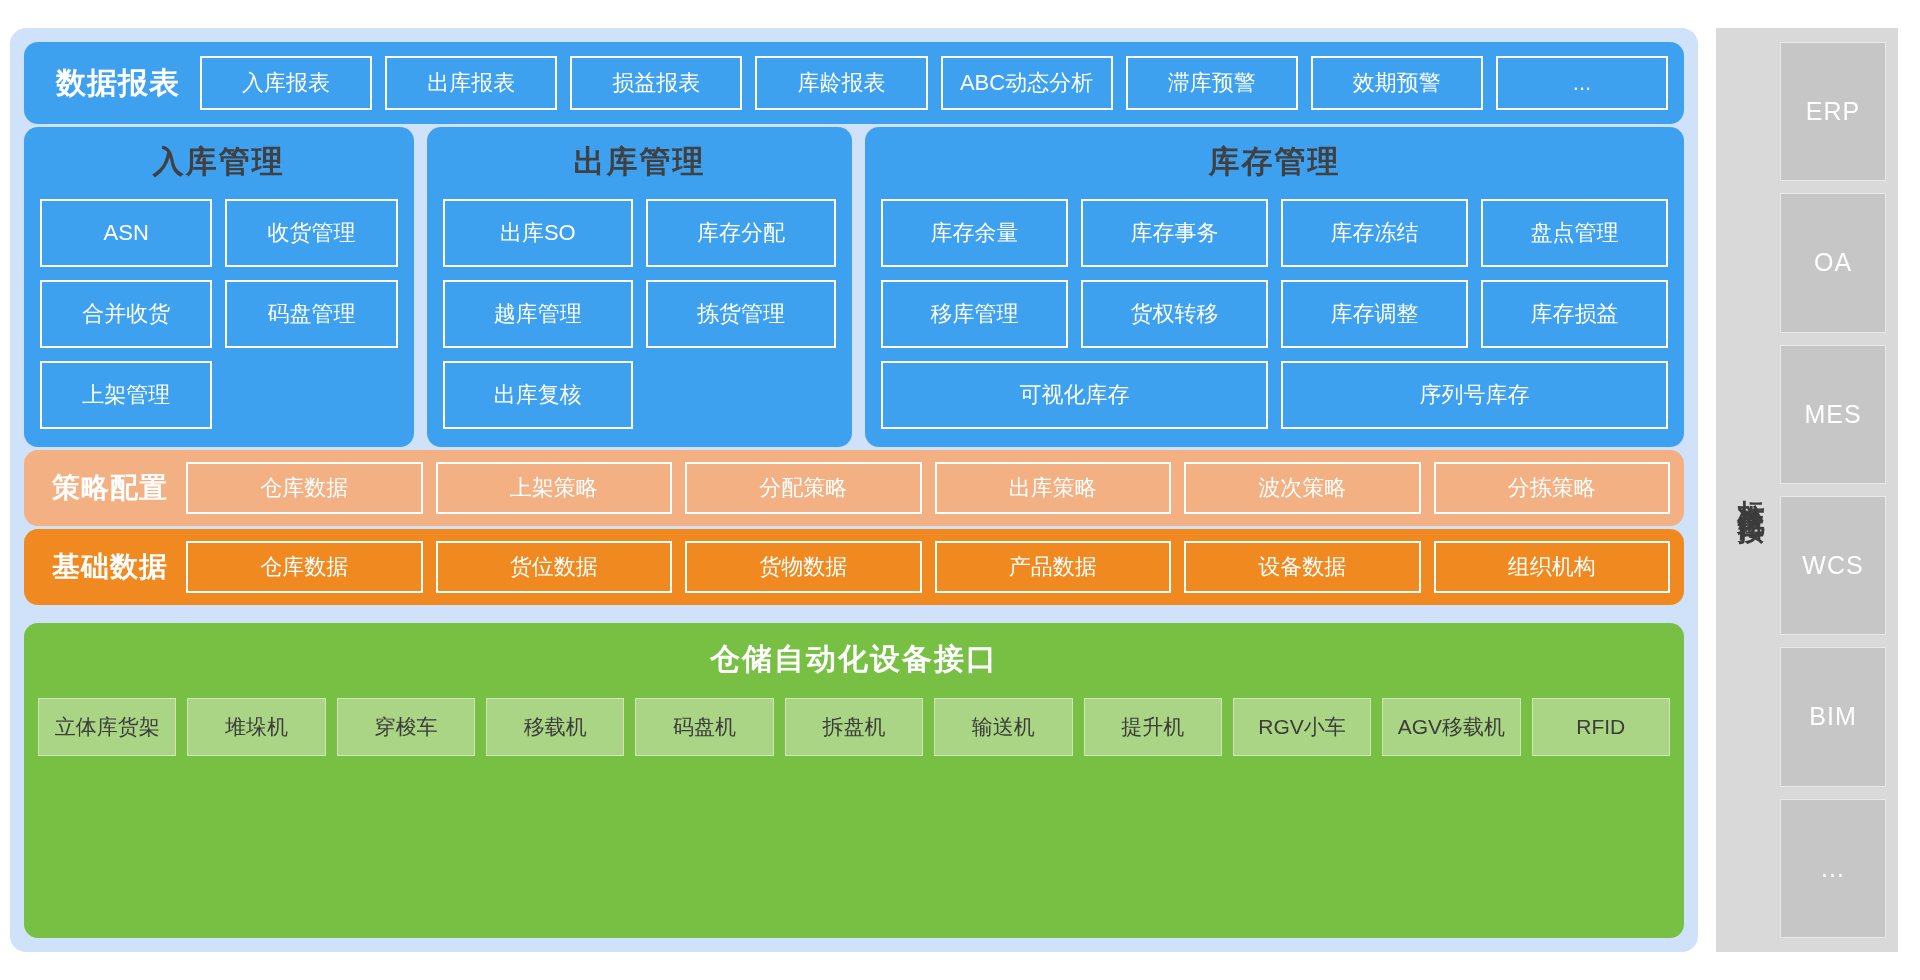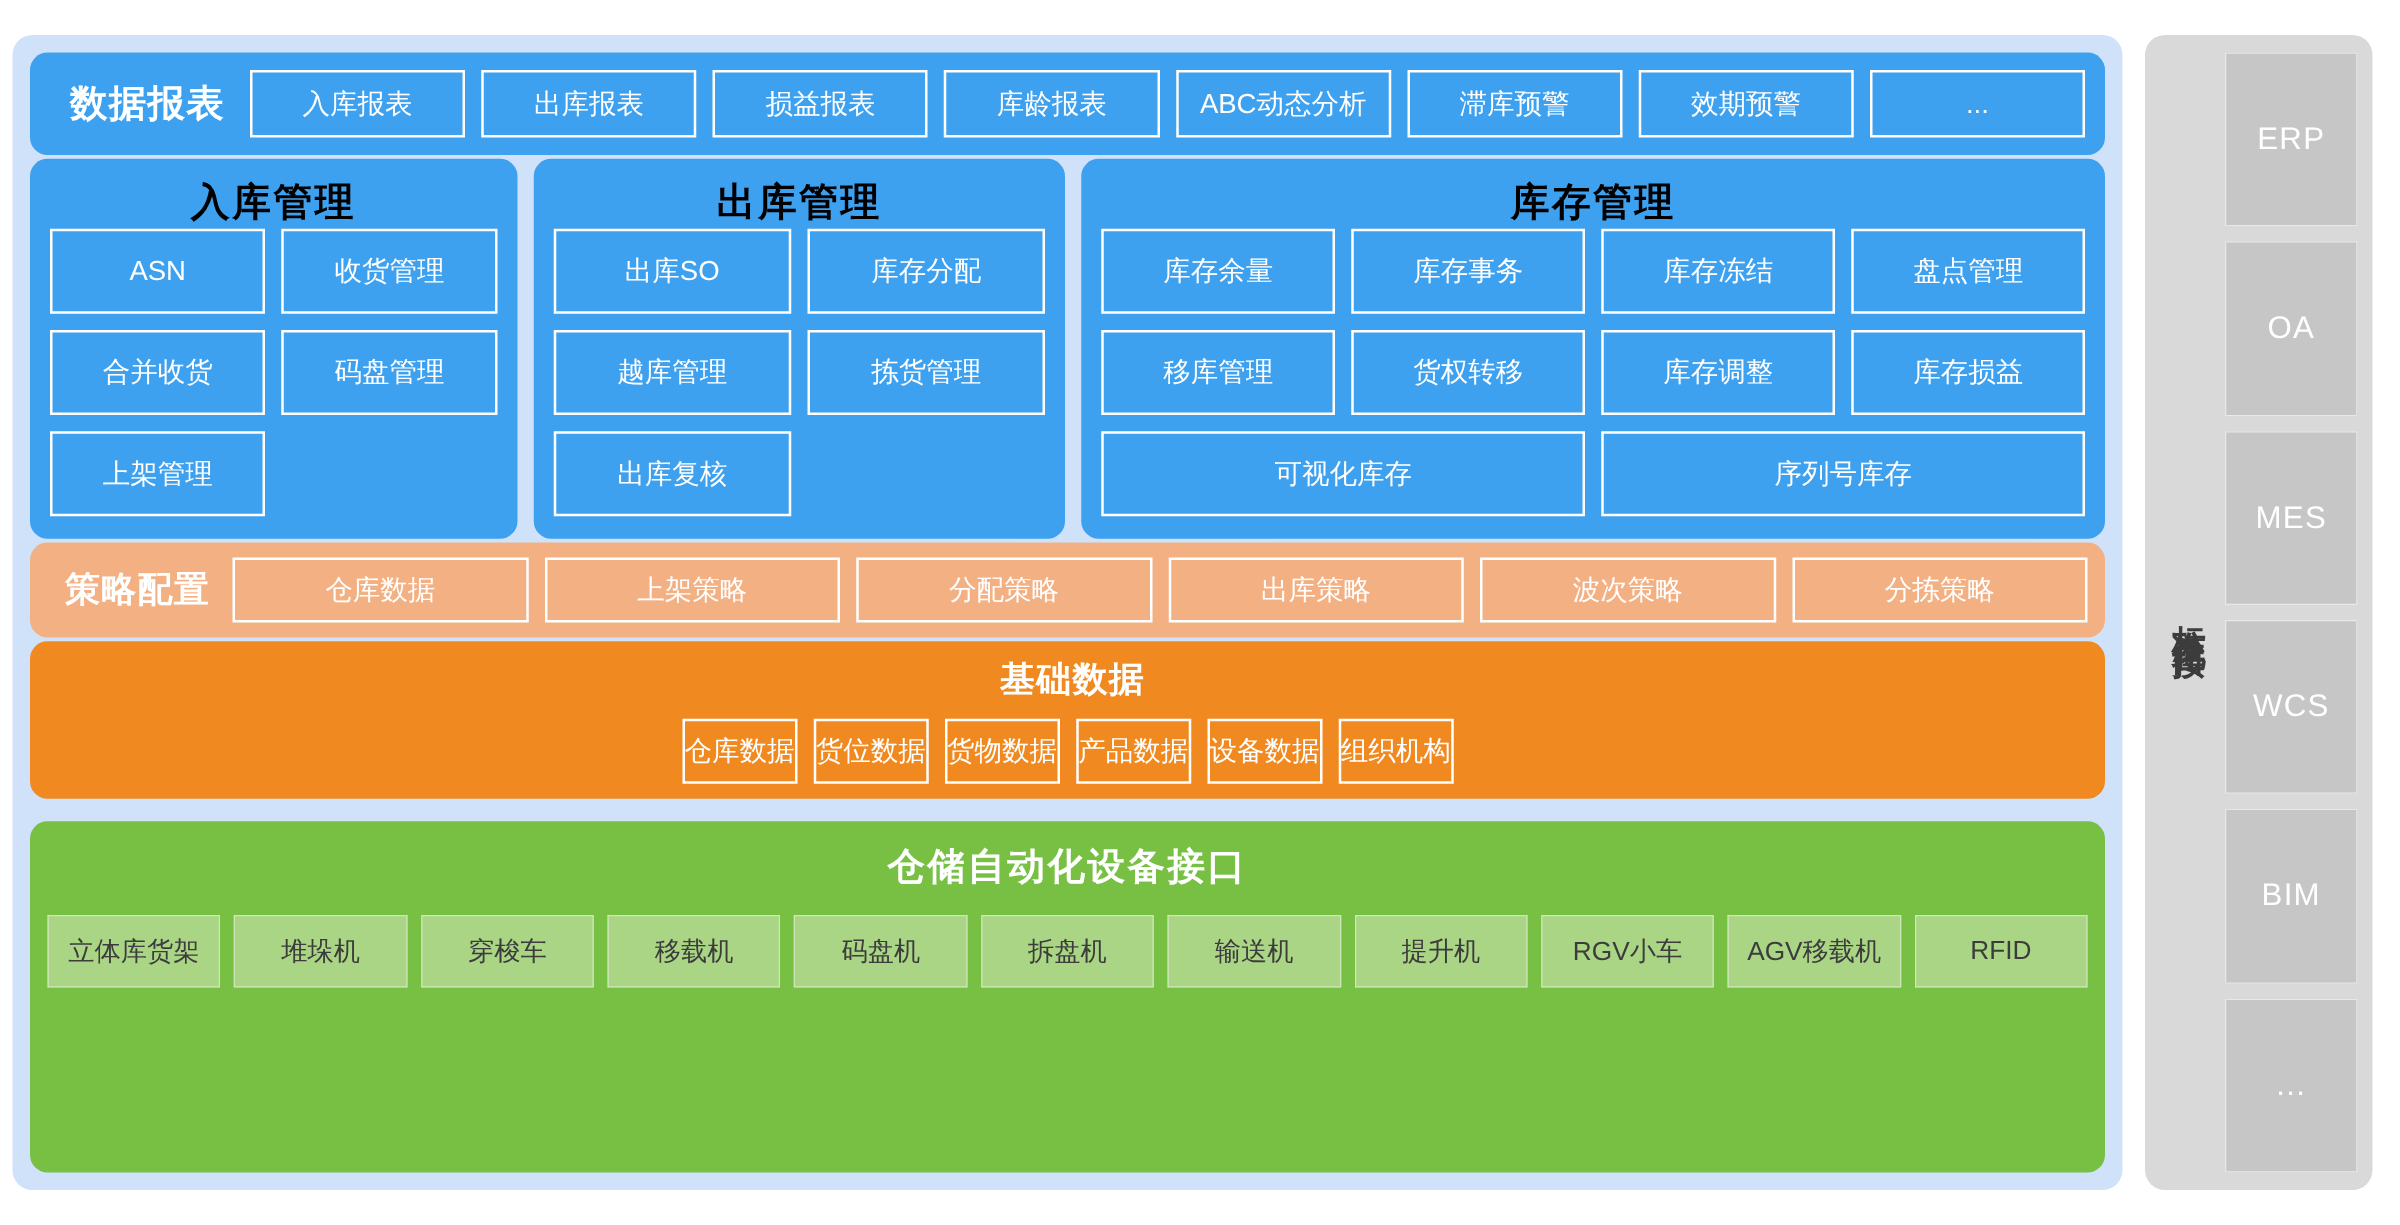--- a/index.html
+++ b/index.html
@@ -87,25 +87,26 @@
     border-radius: 14px;
     padding: 14px 16px 18px 16px;
     display: flex;
     flex-direction: column;
     min-width: 0;
   }
   .mgmt-card.inbound  { flex: 1.00 1 0; }
   .mgmt-card.outbound { flex: 1.10 1 0; }
   .mgmt-card.stock    { flex: 2.20 1 0; }
   .mgmt-title {
-    color: #000000;
+    color: #404040;
     font-size: 31px;
     font-weight: bold;
     text-align: center;
     letter-spacing: 2px;
+    margin-bottom: 16px;
   }
   .mgmt-grid {
     display: grid;
     gap: 13px;
     min-width: 0;
   }
   .mgmt-card.inbound  .mgmt-grid { grid-template-columns: repeat(2, 1fr); }
   .mgmt-card.outbound .mgmt-grid { grid-template-columns: repeat(2, 1fr); }
   .mgmt-card.stock    .mgmt-grid { grid-template-columns: repeat(4, 1fr); }
   .mgmt-grid .chip {
@@ -130,21 +131,20 @@
   .strategy-items .chip {
     height: 52px;
     font-size: 22px;
   }
 
   
   .basedata-band {
     background: #f08a20;
     padding: 12px 14px;
     gap: 12px;
-    flex-direction: column;
   }
   .basedata-band .band-title { font-size: 28px; padding: 0 6px 0 14px; }
   .basedata-items {
     display: flex;
     flex: 1 1 auto;
     gap: 13px;
     min-width: 0;
   }
   .basedata-items .chip {
     height: 52px;
@@ -188,21 +188,21 @@
     font-size: 21px;
     flex: 1 1 0;
     min-width: 0;
   }
 
   
   .sidebar {
     width: 182px;
     flex: 0 0 182px;
     background: #d9d9d9;
-    border-radius: 16px;
+    border-radius: 0;
     display: flex;
     align-items: stretch;
     padding: 14px 12px;
     gap: 6px;
   }
   .sidebar-label {
     width: 46px;
     flex: 0 0 46px;
     color: #3c3c3c;
     font-size: 27px;

